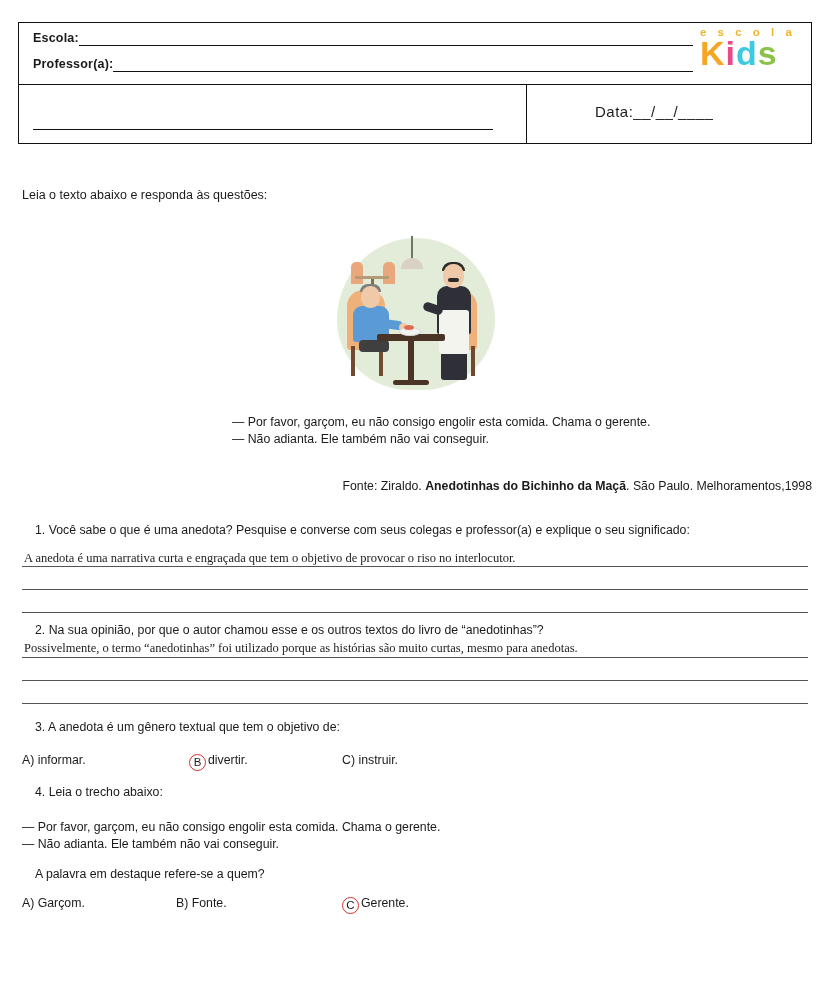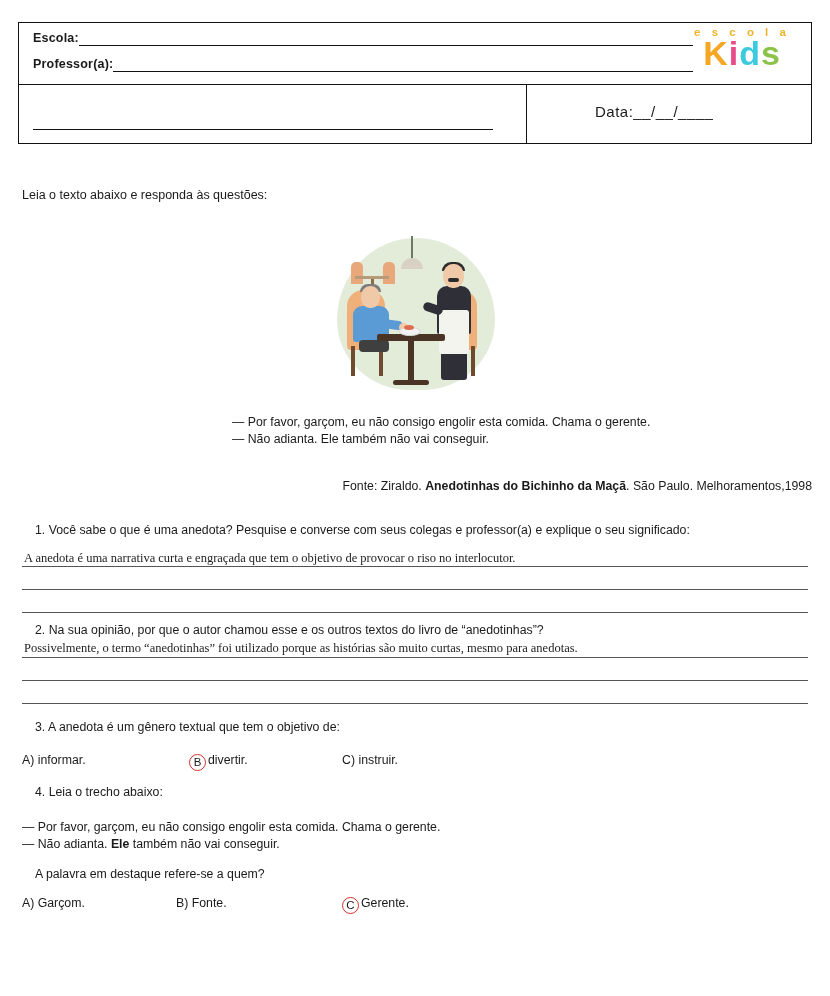--- a/index.html
+++ b/index.html
@@ -68,24 +68,24 @@
     left: 68px;
     top: 18px;
     font-weight: normal;
     font-size: 15px;
     letter-spacing: 0.5px;
   }
 
   
   .logo {
     position: absolute;
-    right: 28px;
+    right: 10px;
     top: 26px;
     width: 120px;
-    text-align: center;
+    text-align: left;
     user-select: none;
   }
   .logo-escola {
     font-size: 11.5px;
     letter-spacing: 4px;
     color: #f0b429;
     font-weight: bold;
     margin-bottom: -2px;
   }
   .logo-kids {
@@ -434,21 +434,21 @@
     font-size: 11.5px;
     margin-right: 2px;
     vertical-align: -2px;
   }
   .trecho {
     position: absolute;
     left: 22px;
     font-size: 12.3px;
     line-height: 17px;
   }
-  .trecho b { font-weight: bold; }
+  .trecho b { font-weight: normal; }
 </style>
 </head>
 <body>
 
 <div class="header-box">
   <div class="header-top">
     <div class="hdr-field" style="left:14px; top:8px; width:660px;">
       <span class="hdr-label">Escola:</span>
       <span class="hdr-line"></span>
     </div>

